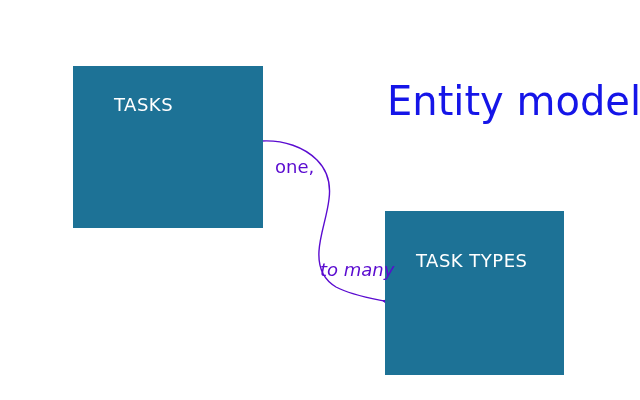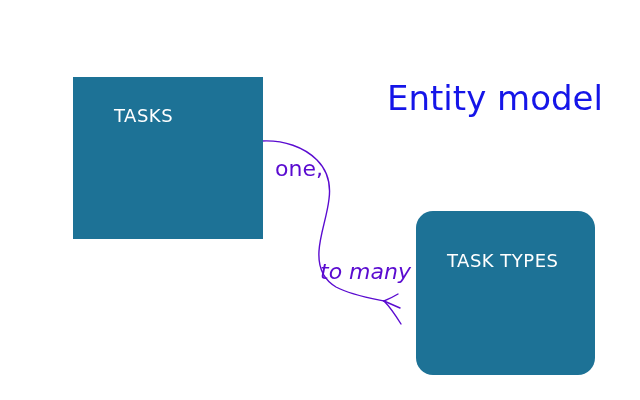--- a/index.html
+++ b/index.html
@@ -14,35 +14,35 @@
     position:absolute;
     background:#1d7296;
   }
   .entity-box .entity-label{
     position:absolute;
     color:#ffffff;
     font-size:18px;
     letter-spacing:0.5px;
     white-space:nowrap;
   }
-  .box-tasks{left:73px;top:66px;width:190px;height:162px;margin-top:11px;}
+  .box-tasks{left:73px;top:66px;width:190px;height:162px;}
   .box-tasks .entity-label{left:41px;top:28px;}
-  .box-task-types{left:416px;top:211px;width:179px;height:164px;border-radius:17px;}
+  .box-task-types{left:385px;top:211px;width:179px;height:164px;}
   .box-task-types .entity-label{left:31px;top:39px;}
   .diagram-title{
     position:absolute;
     left:387px;top:78px;
     color:#1515e8;
-    font-size:34px;
+    font-size:40px;
     white-space:nowrap;
   }
   .cardinality{
     position:absolute;
     color:#5a0bd0;
-    font-size:22px;
+    font-size:18px;
     white-space:nowrap;
   }
   .card-one{left:275px;top:156px;}
   .card-many{left:320px;top:259px;font-style:italic;}
   .connector-svg{
     position:absolute;
     left:0;top:0;
   }
 </style>
 </head>

